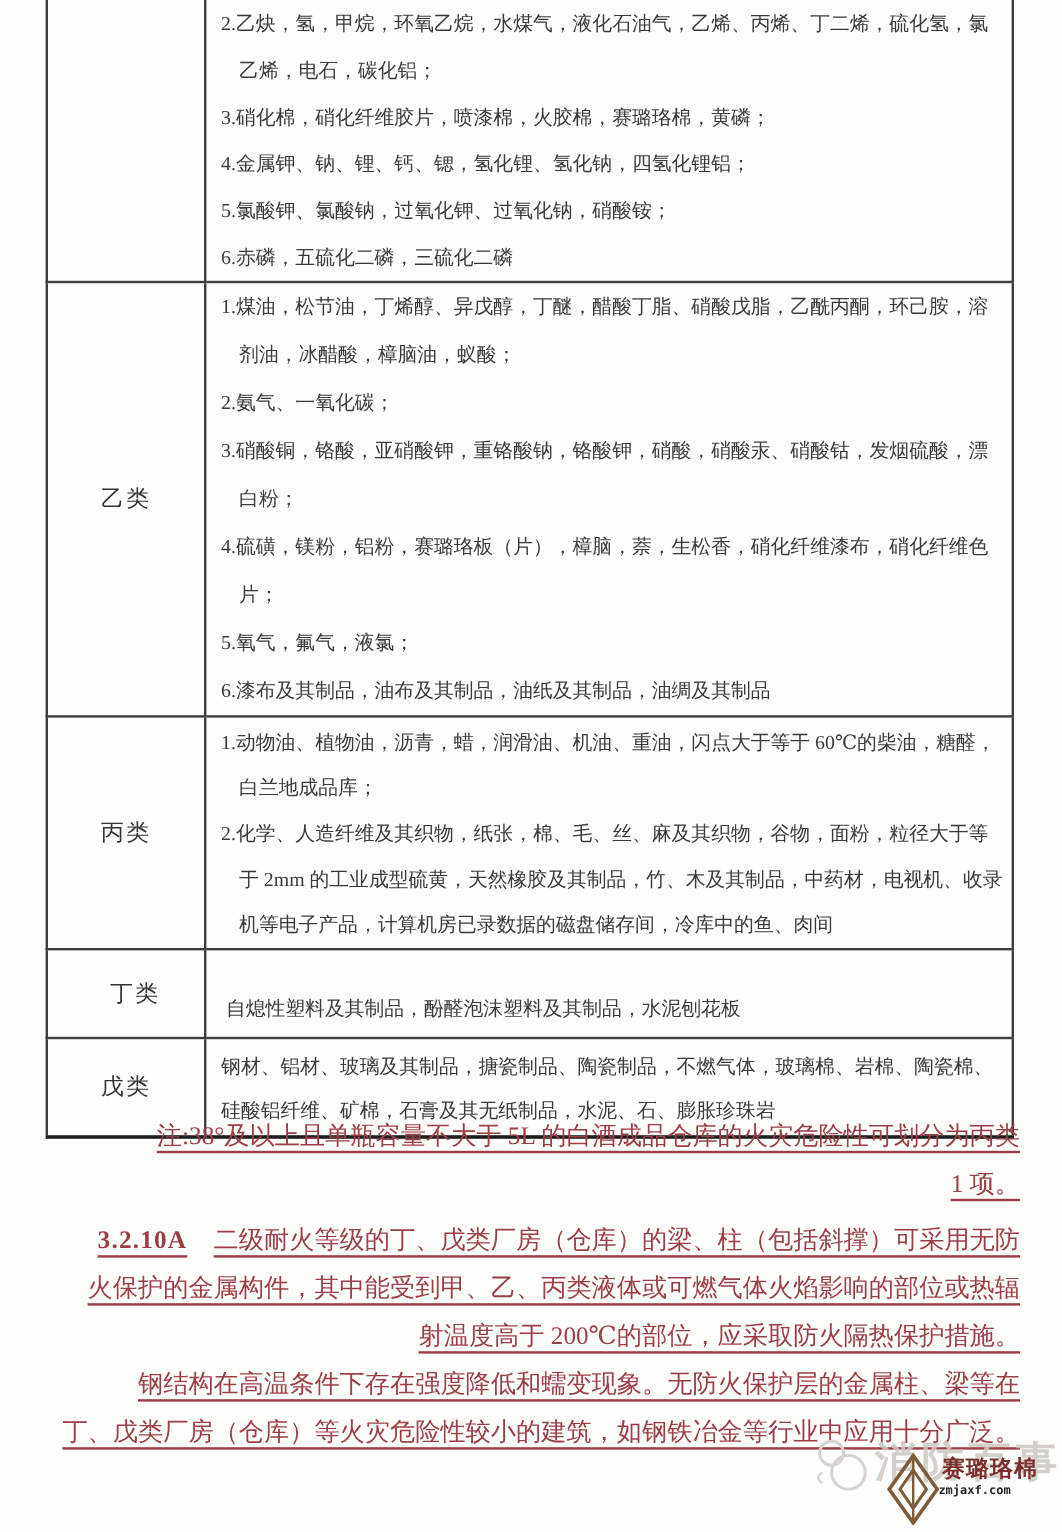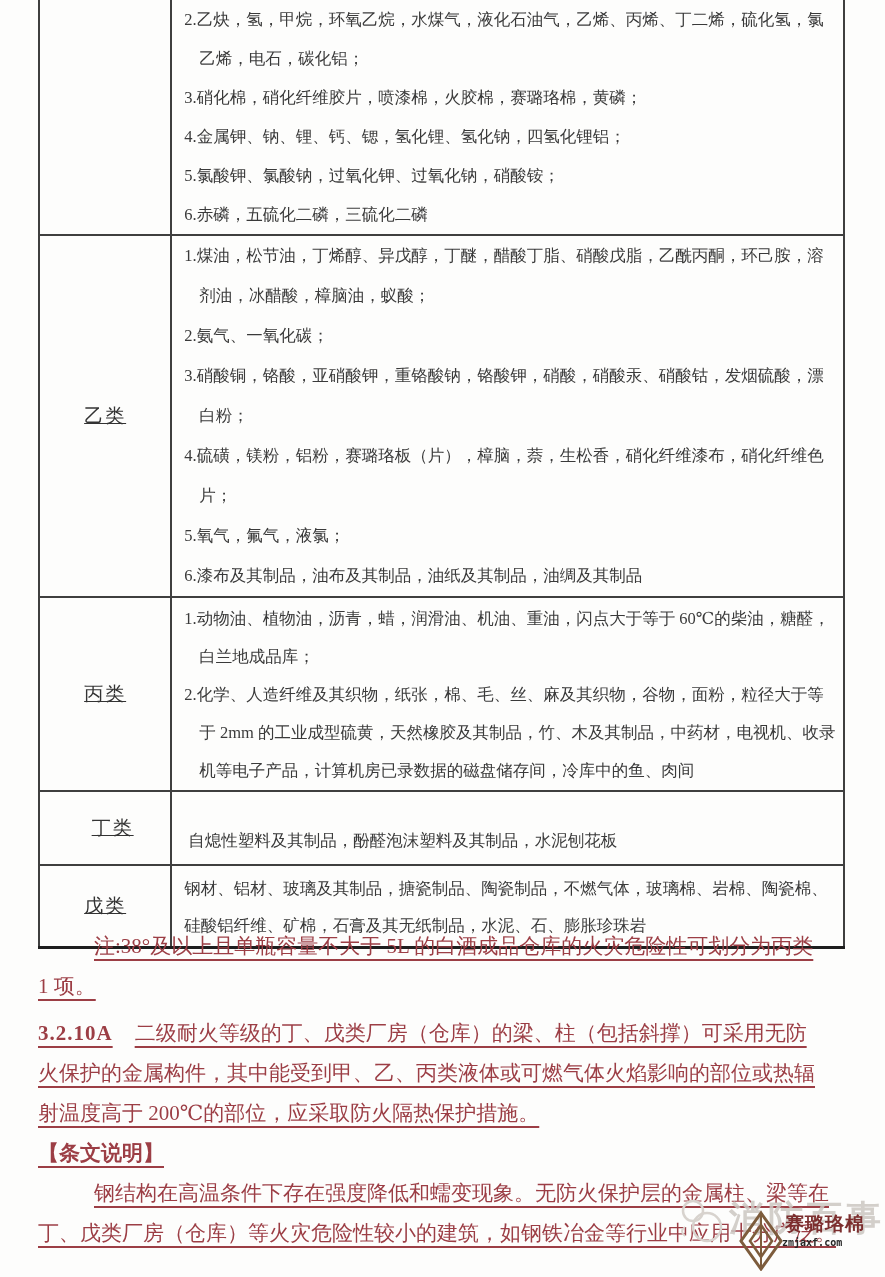--- a/index.html
+++ b/index.html
@@ -14,39 +14,39 @@
     position:absolute;left:38px;top:-2px;width:807px;
     border-collapse:collapse;table-layout:fixed;
   }
   .hazard-table td{
     border:2px solid #3f3f3f;vertical-align:middle;box-sizing:border-box;
     background:#fdfdfc;
   }
   .hazard-table tr:first-child td{border-top:none;}
   .hazard-table tr:last-child td{border-bottom:3px solid #1e1e1e;}
   td.lab{
-    width:128px;text-align:center;font-size:19px;letter-spacing:2px;color:#333;text-decoration:underline;
+    width:128px;text-align:center;font-size:19px;letter-spacing:2px;color:#333;
   }
   td.con{width:651px;padding:0 6px 0 12px;}
   .ln{
     white-space:nowrap;overflow:hidden;font-size:16.5px;color:#3a3a3a;
     letter-spacing:0px;
   }
   .cont{padding-left:15px;}
   tr.r0 td.con{padding-top:2px;}  tr.r0 .ln{line-height:39px;}
   tr.r1 .ln{line-height:40px;}
   tr.r2 td.con{padding-top:2px;}  tr.r2 .ln{line-height:38px;}
   tr.r3 .ln{line-height:46px;margin-top:26px;}
   tr.r4 td.con{padding-top:3px;}  tr.r4 .ln{line-height:37px;}
   tr.r0 td{height:235px;} tr.r1 td{height:361px;} tr.r2 td{height:191px;}
   tr.r3 td{height:49px;padding-left:16px;}  tr.r4 td{height:82px;}
   
   .red-block{
     position:absolute;left:38px;top:926px;width:812px;
-    font-size:21px;color:#9c3e45;
+    font-size:21px;color:#9c3e45;text-align:right;
   }
   .rl{
     line-height:40px;white-space:nowrap;
     text-decoration:underline;text-decoration-thickness:1.5px;
     text-underline-offset:6px;
   }
   .indent1{padding-left:56px;}
   .clause{margin-top:7px;}
   .code{font-weight:700;margin-right:22px;letter-spacing:1px;}
   .bold{font-weight:700;}
@@ -125,21 +125,20 @@
     </tr>
   </tbody>
     </table>
 
   <div class="red-block">
     <div class="rl indent1">注:38°及以上且单瓶容量不大于 5L 的白酒成品仓库的火灾危险性可划分为丙类</div>
     <div class="rl">1 项。</div>
     <div class="rl clause"><span class="code">3.2.10A</span><span>二级耐火等级的丁、戊类厂房（仓库）的梁、柱（包括斜撑）可采用无防</span></div>
     <div class="rl">火保护的金属构件，其中能受到甲、乙、丙类液体或可燃气体火焰影响的部位或热辐</div>
     <div class="rl">射温度高于 200℃的部位，应采取防火隔热保护措施。</div>
-    <div class="rl bold">【条文说明】</div>
     <div class="rl indent1">钢结构在高温条件下存在强度降低和蠕变现象。无防火保护层的金属柱、梁等在</div>
     <div class="rl">丁、戊类厂房（仓库）等火灾危险性较小的建筑，如钢铁冶金等行业中应用十分广泛。</div>
   </div>
 
   <div class="watermark">
     <span class="wm-gray">消防百事通</span>
     <span class="wm-cloud">
       <svg width="56" height="48" viewBox="0 0 56 48">
         <circle cx="16" cy="14" r="10" fill="none" stroke="#d8d3ce" stroke-width="2.5"></circle>
         <circle cx="30" cy="30" r="14" fill="none" stroke="#d8d3ce" stroke-width="2.5"></circle>

